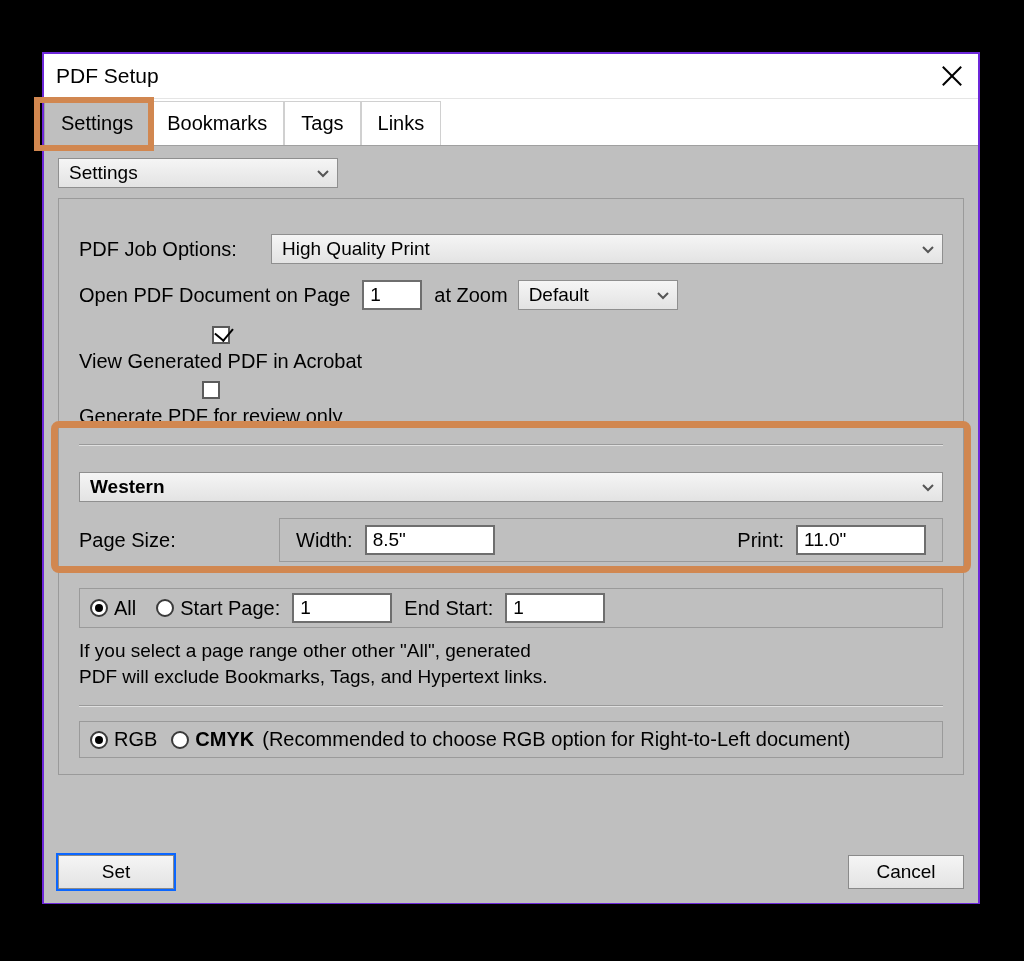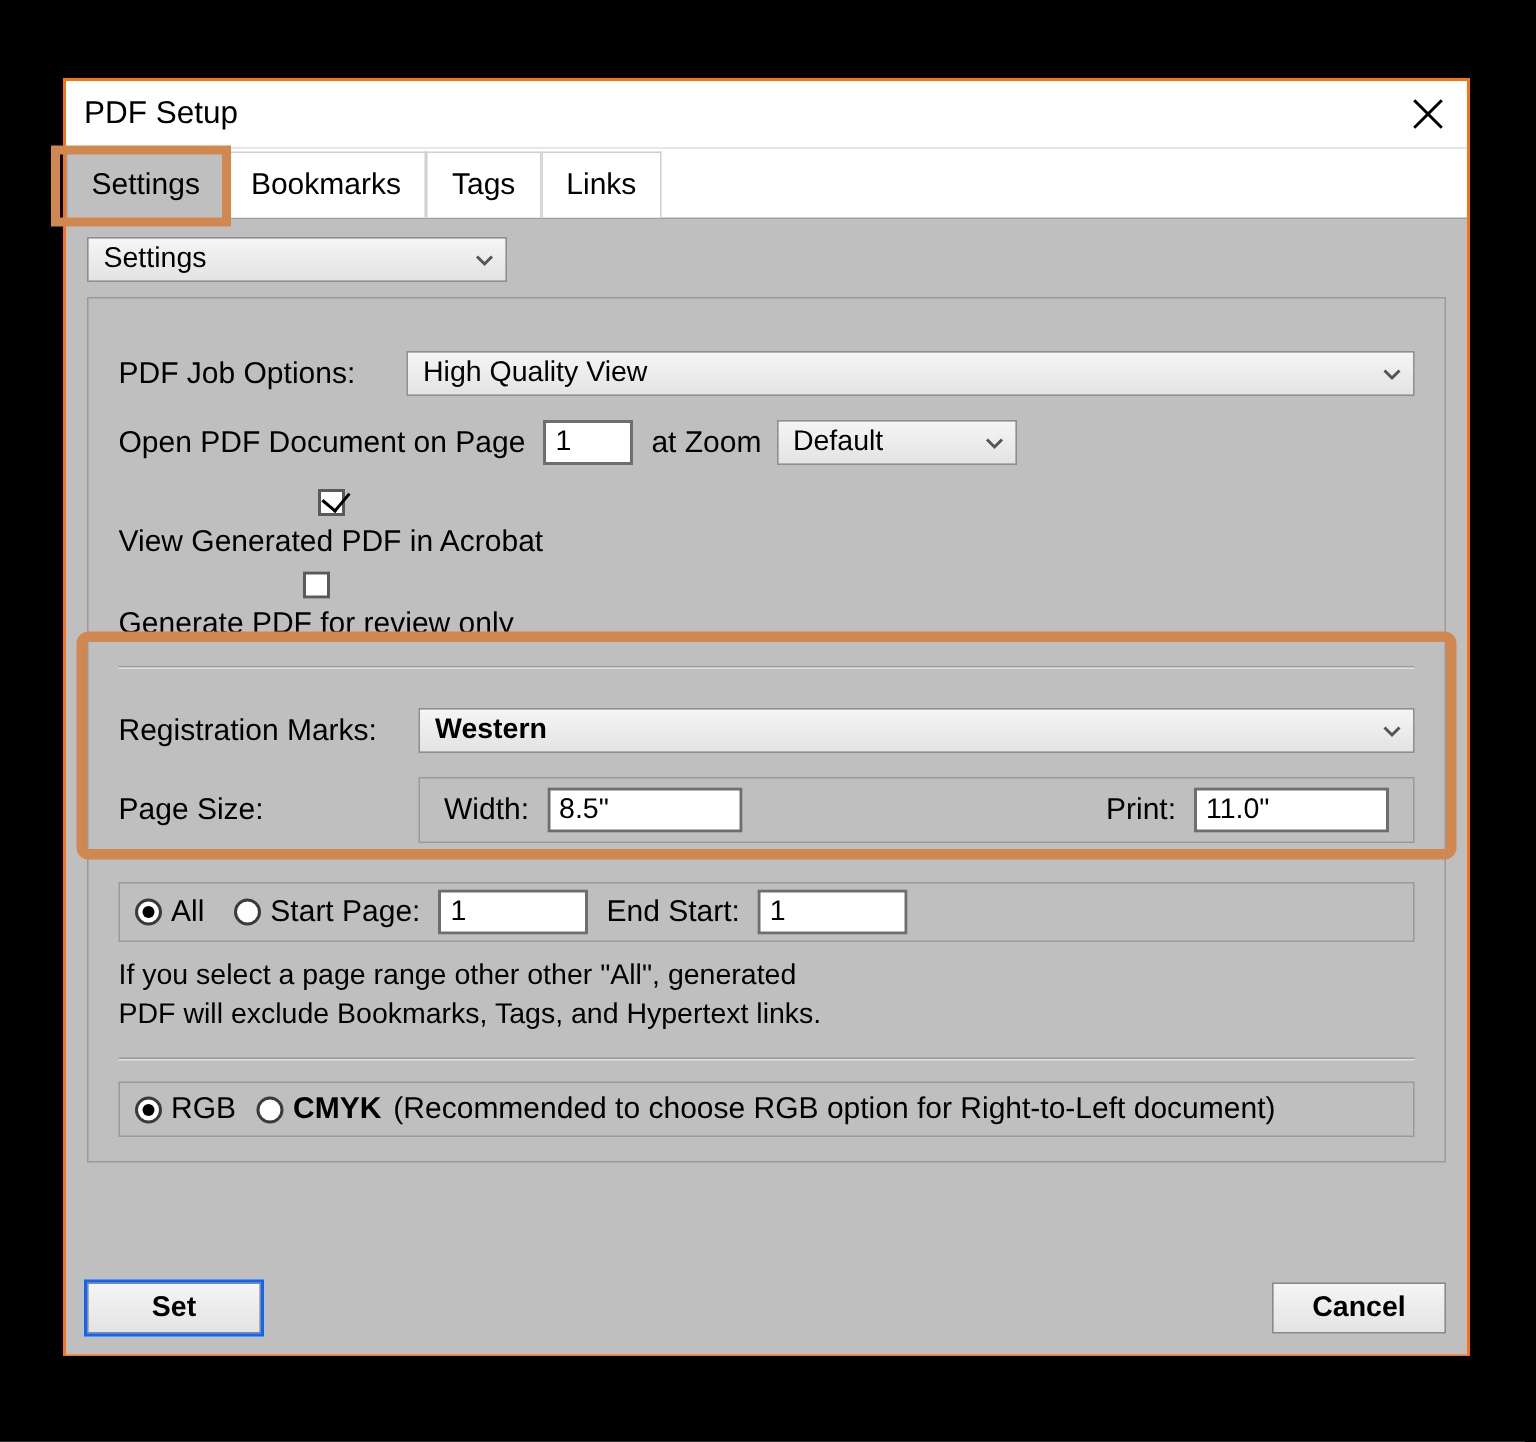--- a/index.html
+++ b/index.html
@@ -12,21 +12,21 @@
     font-size: 20px;
     color: #000;
   }
   .window {
     position: absolute;
     left: 42px;
     top: 52px;
     width: 938px;
     height: 852px;
     background: #7dd3fc;
-    border: 2px solid #f97316;
+    border: 2px solid #6d28d9;
     box-sizing: border-box;
   }
   .titlebar {
     height: 44px;
     background: #fff;
     display: flex;
     align-items: center;
     padding: 0 12px;
     border-bottom: 1px solid #e5e5e5;
   }
@@ -241,21 +241,20 @@
   .btn {
     min-width: 86px;
     height: 32px;
     background: linear-gradient(#f5f5f5, #e3e3e3);
     border: 1px solid #8a8a8a;
     font-size: 19px;
     display: inline-flex;
     align-items: center;
     justify-content: center;
     padding: 0 14px;
-    font-weight: bold;
   }
   .btn.primary {
     outline: 2px solid #0a66ff;
     outline-offset: 0;
   }
 </style>
 </head>
 <body>
 
 <div class="window">
@@ -293,21 +292,21 @@
               <path d="M1 1 L6 6 L11 1" stroke="#555" stroke-width="2" fill="none"></path>
             </svg>
         </span>
       </div>
 
       <div class="content-box" style="position:relative;">
 
         <div class="row">
           <span class="label" style="width:192px;">PDF Job Options:</span>
           <div class="combo" style="flex:1;">
-            <span>High Quality View</span>
+            <span>High Quality Print</span>
             <span class="chev">
               <svg width="12" height="8" viewBox="0 0 12 8">
                   <path d="M1 1 L6 6 L11 1" stroke="#555" stroke-width="2" fill="none"></path>
                 </svg>
             </span>
           </div>
         </div>
 
         <div class="row">
           <span class="label">Open PDF Document on Page</span>
@@ -332,21 +331,20 @@
         <div class="row">
           <span class="checkbox">
             <span class="box"></span>
             <span>Generate PDF for review only</span>
           </span>
         </div>
 
         <hr class="hr">
 
         <div class="row" style="margin-top:26px;">
-          <span class="label" style="width:200px;">Registration Marks:</span>
           <div class="combo" style="flex:1;font-weight:bold;">
             <span>Western</span>
             <span class="chev">
               <svg width="12" height="8" viewBox="0 0 12 8">
                   <path d="M1 1 L6 6 L11 1" stroke="#555" stroke-width="2" fill="none"></path>
                 </svg>
             </span>
           </div>
         </div>
 

